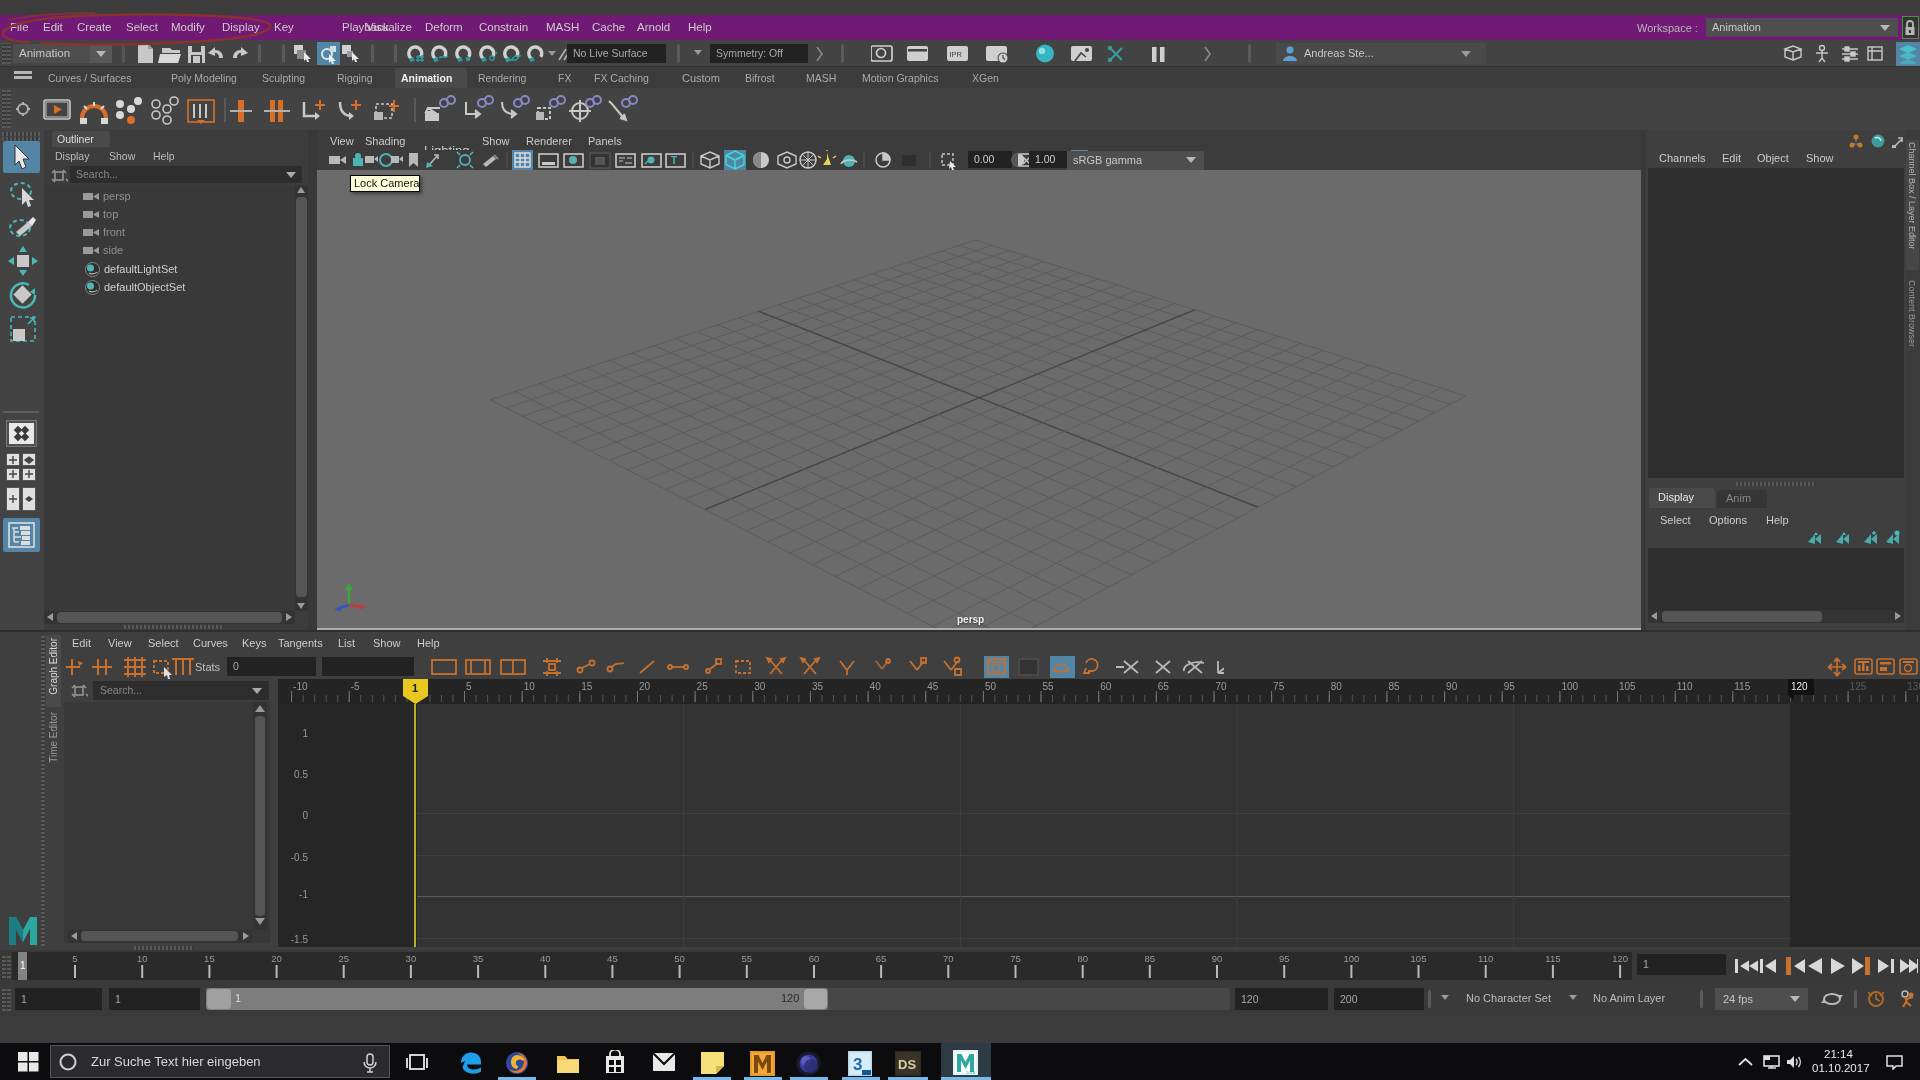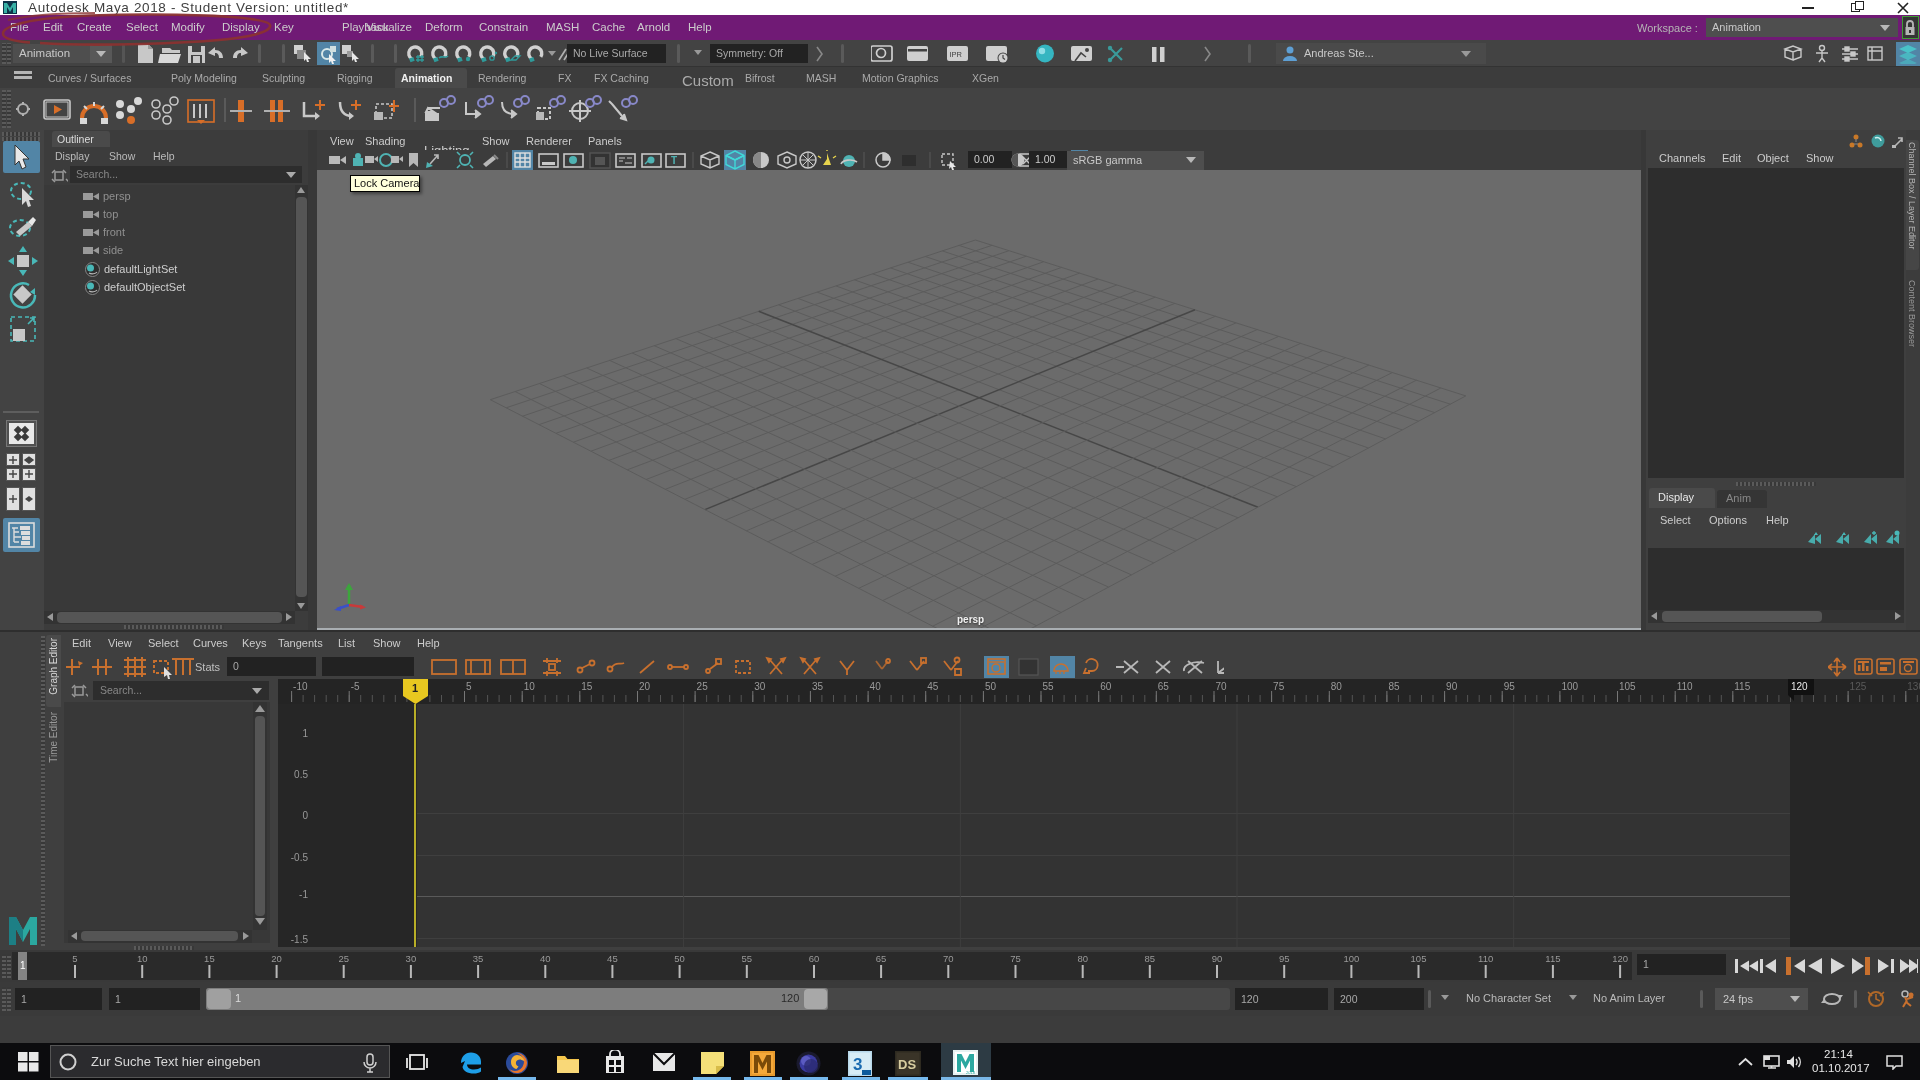--- a/index.html
+++ b/index.html
@@ -11,34 +11,20 @@
 .field{position:absolute;background:#222222;color:#a8a8a8;font-size:10.5px;line-height:18px;padding-left:6px;}
 .ddown{position:absolute;background:#4e4e4e;color:#c8c8c8;font-size:11px;}
 .arrow-dn{position:absolute;width:0;height:0;border-left:5px solid transparent;border-right:5px solid transparent;border-top:6px solid #b8b8b8;}
 .dots{position:absolute;background:repeating-linear-gradient(0deg,#5a5a5a 0 2px,#383838 2px 4px);width:4px;}
 .hdots{position:absolute;background:repeating-linear-gradient(90deg,#5a5a5a 0 2px,#383838 2px 4px);height:4px;}
 .num{position:absolute;color:#a8a8a8;font-size:10px;}
 </style></head>
 <body>
 <div id="page">
 
-<div class="abs" style="left:0;top:0;width:1920px;height:15px;background:#ffffff;">
-  <svg class="abs" style="left:3px;top:1px;" width="14" height="13" viewBox="0 0 14 13">
-        <rect width="14" height="13" fill="#0d3349"></rect>
-        <path d="M1 12 L1 2 L4 2 L7 7 L10 2 L13 2 L13 12 L10 12 L10 6 L7 11 L4 6 L4 12 Z" fill="#37b0a5"></path>
-      </svg>
-  <div class="txt" style="left:28px;top:0px;font-size:13.5px;letter-spacing:0.65px;color:#404040;">Autodesk Maya 2018 - Student Version: untitled*</div>
-
-  <div class="abs" style="left:1802px;top:7px;width:12px;height:1.5px;background:#222;"></div>
-  <div class="abs" style="left:1851px;top:3px;width:9px;height:9px;border:1.5px solid #222;"></div>
-  <div class="abs" style="left:1855px;top:1px;width:9px;height:9px;border:1.5px solid #222;background:#fff;"></div>
-  <svg class="abs" style="left:1897px;top:2px;" width="12" height="12">
-        <path d="M1 1 L11 11 M11 1 L1 11" stroke="#222" stroke-width="1.6"></path>
-      </svg>
-</div>
 
 <div class="abs" id="menubar" style="left:0;top:15px;width:1920px;height:25px;background:#701a75;">
   <div class="txt menu" style="left:10px;top:6px;">File</div>
   <div class="txt menu" style="left:43px;top:6px;">Edit</div>
   <div class="txt menu" style="left:77px;top:6px;">Create</div>
   <div class="txt menu" style="left:126px;top:6px;">Select</div>
   <div class="txt menu" style="left:171px;top:6px;">Modify</div>
   <div class="txt menu" style="left:222px;top:6px;">Display</div>
   <div class="txt menu" style="left:274px;top:6px;">Key</div>
   <div class="txt menu" style="left:306px;top:6px;margin-left:36px;">Playback</div>
@@ -226,21 +212,21 @@
   <div class="abs" style="left:14px;top:9px;width:18px;height:3px;background:#b5b5b5;"></div>
   <div class="abs" style="left:395px;top:1px;width:72px;height:20px;background:#4a4a4a;border-radius:3px 3px 0 0;"></div>
   <div class="txt" style="left:48px;top:5px;font-size:10.5px;color:#aaa;">Curves / Surfaces</div>
   <div class="txt" style="left:160px;top:5px;font-size:10.5px;color:#aaa;padding-left:11px;">Poly Modeling</div>
   <div class="txt" style="left:262px;top:5px;font-size:10.5px;color:#aaa;">Sculpting</div>
   <div class="txt" style="left:337px;top:5px;font-size:10.5px;color:#aaa;">Rigging</div>
   <div class="txt" style="left:401px;top:5px;font-size:10.5px;color:#f0f0f0;font-weight:bold;">Animation</div>
   <div class="txt" style="left:478px;top:5px;font-size:10.5px;color:#aaa;">Rendering</div>
   <div class="txt" style="left:558px;top:5px;font-size:10.5px;color:#aaa;">FX</div>
   <div class="txt" style="left:594px;top:5px;font-size:10.5px;color:#aaa;">FX Caching</div>
-  <div class="txt" style="left:682px;top:5px;font-size:15px;color:#aaa;">Custom</div>
+  <div class="txt" style="left:682px;top:5px;font-size:11px;color:#aaa;">Custom</div>
   <div class="txt" style="left:745px;top:5px;font-size:10.5px;color:#aaa;">Bifrost</div>
   <div class="txt" style="left:806px;top:5px;font-size:10.5px;color:#aaa;">MASH</div>
   <div class="txt" style="left:862px;top:5px;font-size:10.5px;color:#aaa;">Motion Graphics</div>
   <div class="txt" style="left:972px;top:5px;font-size:10.5px;color:#aaa;">XGen</div>
 </div>
 
 <div class="abs" id="shelficons" style="left:0;top:88px;width:1920px;height:42px;background:#434343;">
   <div class="dots" style="left:2px;top:2px;height:38px;"></div>
   <div class="dots" style="left:7px;top:2px;height:38px;"></div>
   <svg class="abs" style="left:14px;top:12px;" width="18" height="18">

